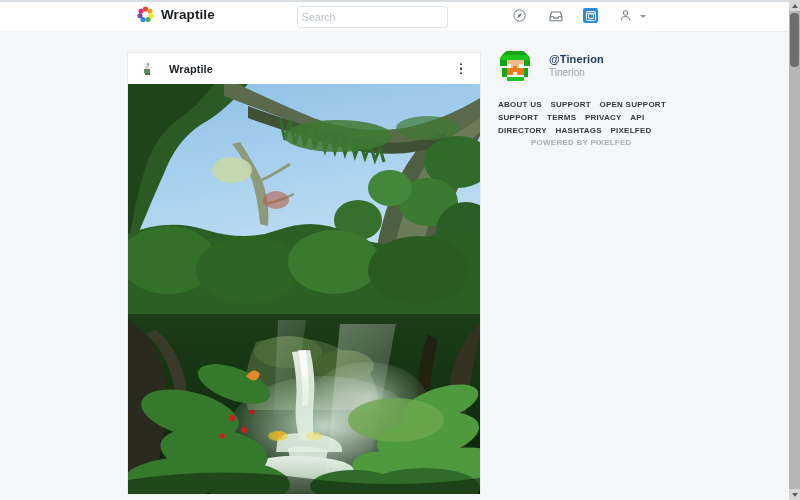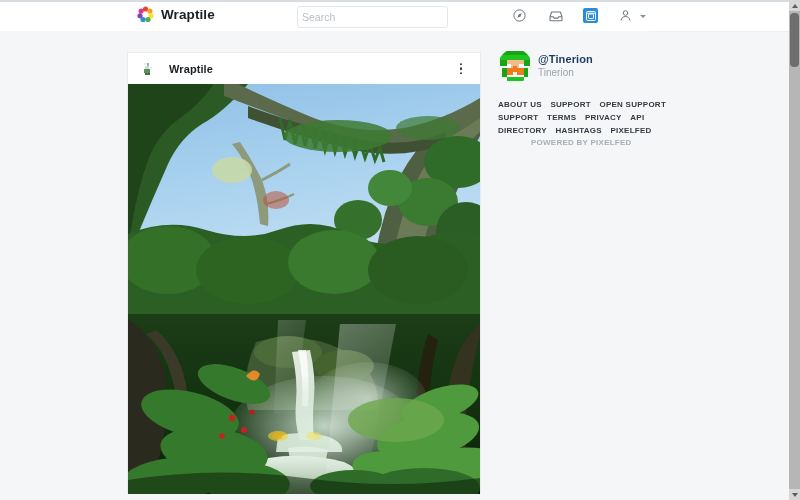--- a/index.html
+++ b/index.html
@@ -184,21 +184,21 @@
   
   .sidebar {
     position: absolute;
     left: 498px;
     top: 18px;
     width: 170px;
   }
   .profile-row {
     display: flex;
     align-items: center;
-    gap: 6px;
+    gap: 17px;
   }
   .profile-avatar {
     width: 34px;
     height: 34px;
     border-radius: 50%;
     flex: none;
     display: block;
     overflow: hidden;
   }
   .profile-handle {

